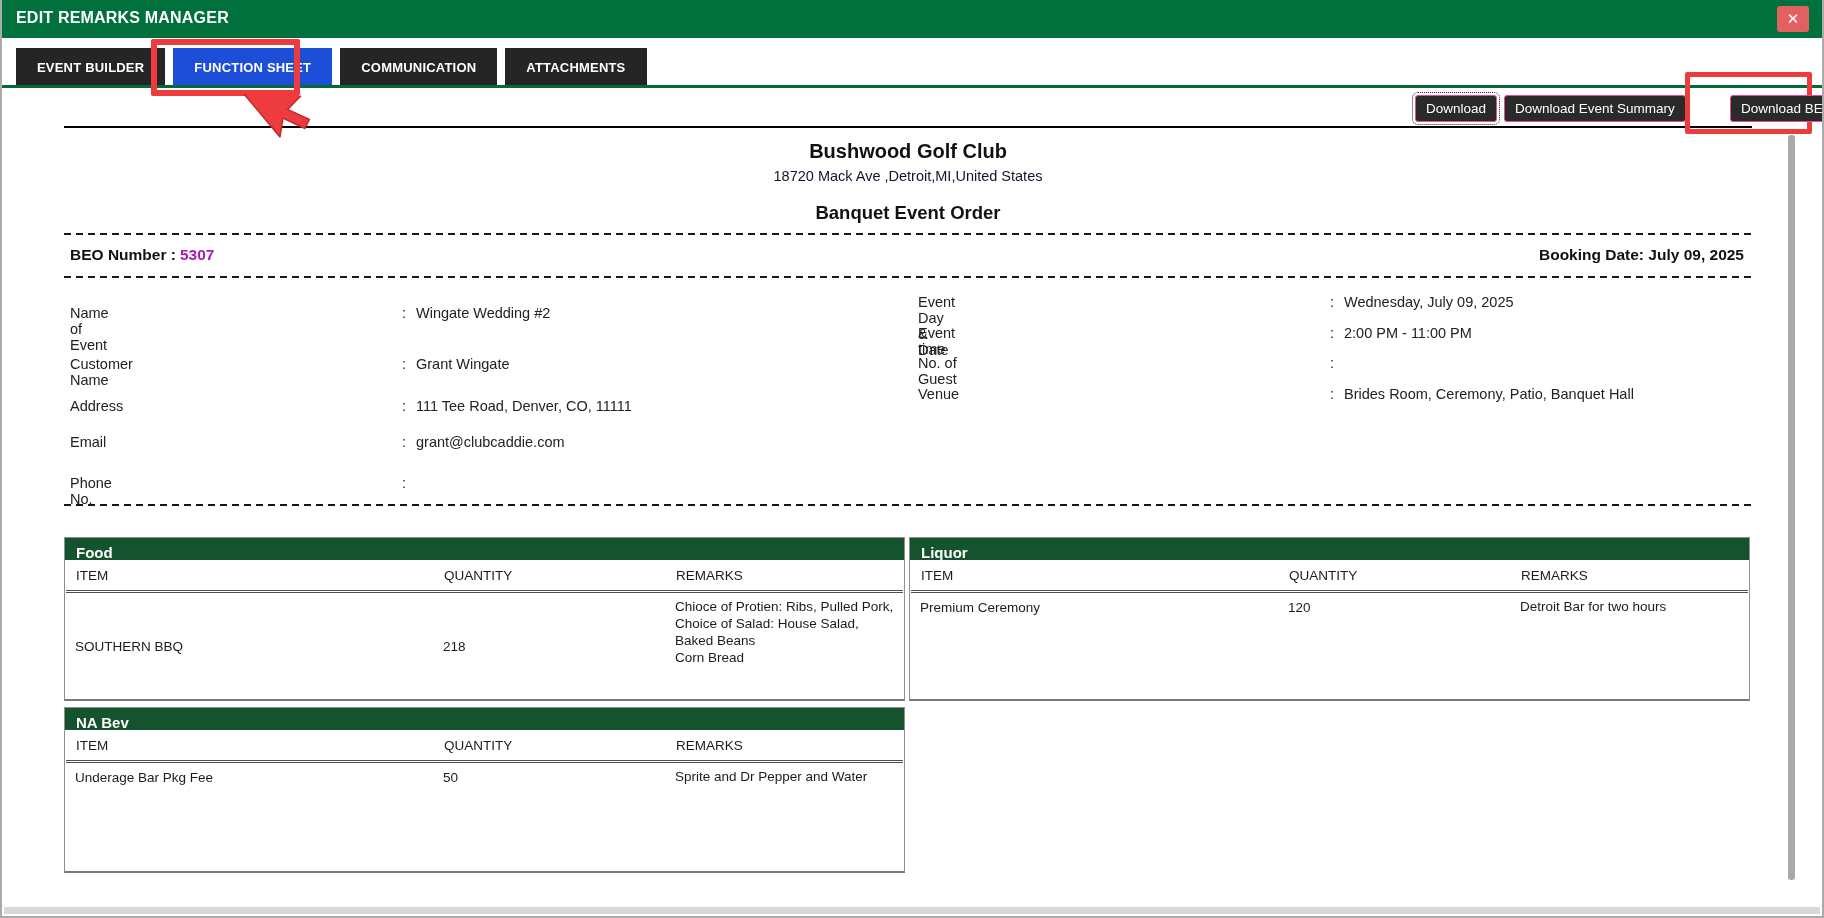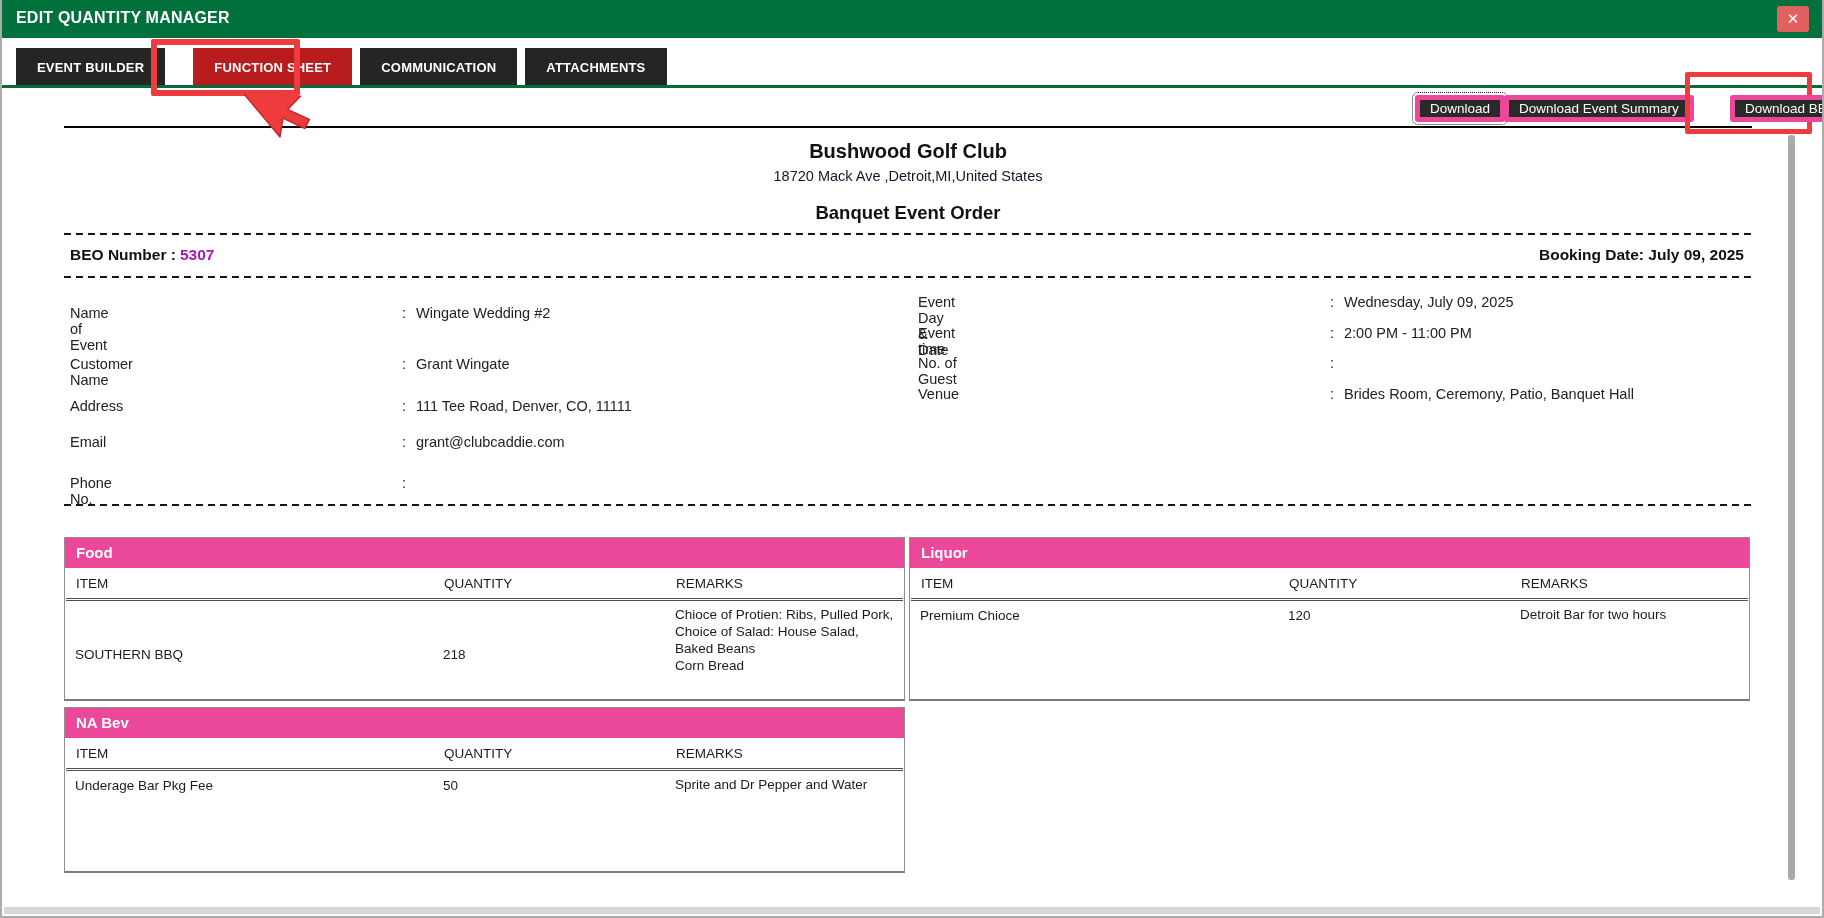--- a/index.html
+++ b/index.html
@@ -10,29 +10,29 @@
     border-left:2px solid #ababab; border-right:2px solid #ababab; border-bottom:2px solid #ababab;
     overflow:hidden;
   }
   
   .titlebar { position:absolute; left:0; top:0; width:100%; height:38px; background:#00703C; }
   .titlebar .title { position:absolute; left:14px; top:9px; color:#fff; font-size:16px; font-weight:bold; letter-spacing:.2px; }
   .close-btn { position:absolute; right:13px; top:6px; width:32px; height:26px; background:#e26060; border:none; border-radius:3px; color:#fff; font-size:15px; line-height:26px; text-align:center; cursor:pointer; }
   
   .tabbar { position:absolute; left:14px; top:48px; display:flex; gap:8px; }
   .tab { height:38px; background:#252525; color:#fff; font-size:13px; font-weight:600; letter-spacing:.2px; display:flex; align-items:center; padding:0 21px; cursor:pointer; }
-  .tab.active { background:#b91c1c;margin-left:20px; }
+  .tab.active { background:#1d4ed8; }
   .tab-underline { position:absolute; left:0; top:85px; width:100%; height:3px; background:#046A38; }
   
   .anno-box { position:absolute; border:6px solid #ED3B3E; border-radius:2px; z-index:20; pointer-events:none; }
   .box-tab { left:149px; top:39px; width:149px; height:57px; }
   .box-beo { left:1683px; top:72px; width:127px; height:62px; border-width:5px; }
   .cursor-arrow { position:absolute; left:222px; top:86px; width:90px; height:80px; z-index:21; pointer-events:none; }
   
-  .dl-btn { position:absolute; top:95px; height:27px; background:#2a2a2a; color:#fff; border:5px solid #ec4899; border-radius:3px; font-size:13.5px; font-family:"Liberation Sans",sans-serif; padding:0 10px; cursor:pointer; white-space:nowrap; }
+  .dl-btn { position:absolute; top:95px; height:27px; background:#2a2a2a; color:#fff; border:1px solid #ec4899; border-radius:3px; font-size:13.5px; font-family:"Liberation Sans",sans-serif; padding:0 10px; cursor:pointer; white-space:nowrap; }
   .dl-btn.focused { outline:1px dotted #222; outline-offset:2px; }
   .btn-download { left:1413px; }
   .btn-des { left:1502px; }
   .btn-dbeo { left:1692px; z-index:21;margin-left:36px; }
   
   .topline { position:absolute; left:62px; top:126px; width:1688px; height:2px; background:#000; }
   .dashline { position:absolute; left:62px; width:1688px; height:2px;
     background:repeating-linear-gradient(90deg,#161616 0 7px,transparent 7px 12px); }
   .club-name { position:absolute; left:62px; top:140px; width:1688px; text-align:center; font-size:20px; font-weight:bold; color:#111; }
   .club-addr { position:absolute; left:62px; top:168px; width:1688px; text-align:center; font-size:14.5px; color:#0f172a; }
@@ -44,21 +44,21 @@
   .flabel-l { position:absolute; left:68px; }
   .fcolon-l { position:absolute; left:400px; }
   .fvalue-l { position:absolute; left:414px; white-space:nowrap; }
   .flabel-r { position:absolute; left:916px; }
   .fcolon-r { position:absolute; left:1328px; }
   .fvalue-r { position:absolute; left:1342px; white-space:nowrap; }
   .menu-head { position:absolute; left:62px; top:509px; width:1688px; text-align:center; font-weight:bold; color:#111; font-size:15px; letter-spacing:2px; }
   .menu-head .word { font-size:18px; letter-spacing:1px; margin:0 22px; }
   
   .btable { position:absolute; border:1px solid #8f8f8f; border-bottom:2px solid #7a7a7a; background:#fff; }
-  .btable .ttitle { height:30px; background:#ec4899; color:#fff; font-size:15px; font-weight:bold; line-height:30px; padding-left:11px; }
+  .btable .ttitle { height:22px; background:#14532d; color:#fff; font-size:15px; font-weight:bold; line-height:30px; padding-left:11px; }
   .btable .thead { position:relative; height:33px; border-bottom:3px double #4f4f4f; margin:0 1px; }
   .btable .thead span { position:absolute; bottom:7px; font-size:13.5px; color:#1c1c1c; }
   .btable .trow { position:relative; }
   .c-item { position:absolute; left:10px; }
   .c-qty  { position:absolute; left:378px; }
   .c-rem  { position:absolute; left:610px; width:225px; }
   .btable .trow span { font-size:13.5px; color:#1c1c1c; }
   .trow .c-rem { top:5px; white-space:pre-line; line-height:17px; }
   .trow.tall { height:98px; }
   .trow.tall .c-item, .trow.tall .c-qty { top:46px; }
@@ -69,21 +69,21 @@
   
   .vscroll { position:absolute; left:1786px; top:135px; width:7px; height:745px; background:#a9a9a9; border-radius:3px; }
   .hscroll { position:absolute; left:2px; bottom:2px; width:1816px; height:7px; background:#d8d8d8; }
 </style>
 </head>
 <body>
 
 <div class="window">
 
   <div class="titlebar">
-    <span class="title">EDIT QUANTITY MANAGER</span>
+    <span class="title">EDIT REMARKS MANAGER</span>
     <button class="close-btn">
       <span>✕</span>
     </button>
   </div>
 
   <div class="tabbar">
     <div class="tab">EVENT BUILDER</div>
     <div class="tab active">FUNCTION SHEET</div>
     <div class="tab">COMMUNICATION</div>
     <div class="tab">ATTACHMENTS</div>
@@ -182,21 +182,21 @@
   </div>
 
   <div class="btable t-liquor">
     <div class="ttitle">Liquor</div>
     <div class="thead">
       <span class="c-item">ITEM</span>
       <span class="c-qty">QUANTITY</span>
       <span class="c-rem">REMARKS</span>
     </div>
     <div class="trow single">
-      <span class="c-item">Premium Chioce</span>
+      <span class="c-item">Premium Ceremony</span>
       <span class="c-qty">120</span>
       <span class="c-rem">Detroit Bar for two hours</span>
     </div>
   </div>
 
   <div class="btable t-nabev">
     <div class="ttitle">NA Bev</div>
     <div class="thead">
       <span class="c-item">ITEM</span>
       <span class="c-qty">QUANTITY</span>

